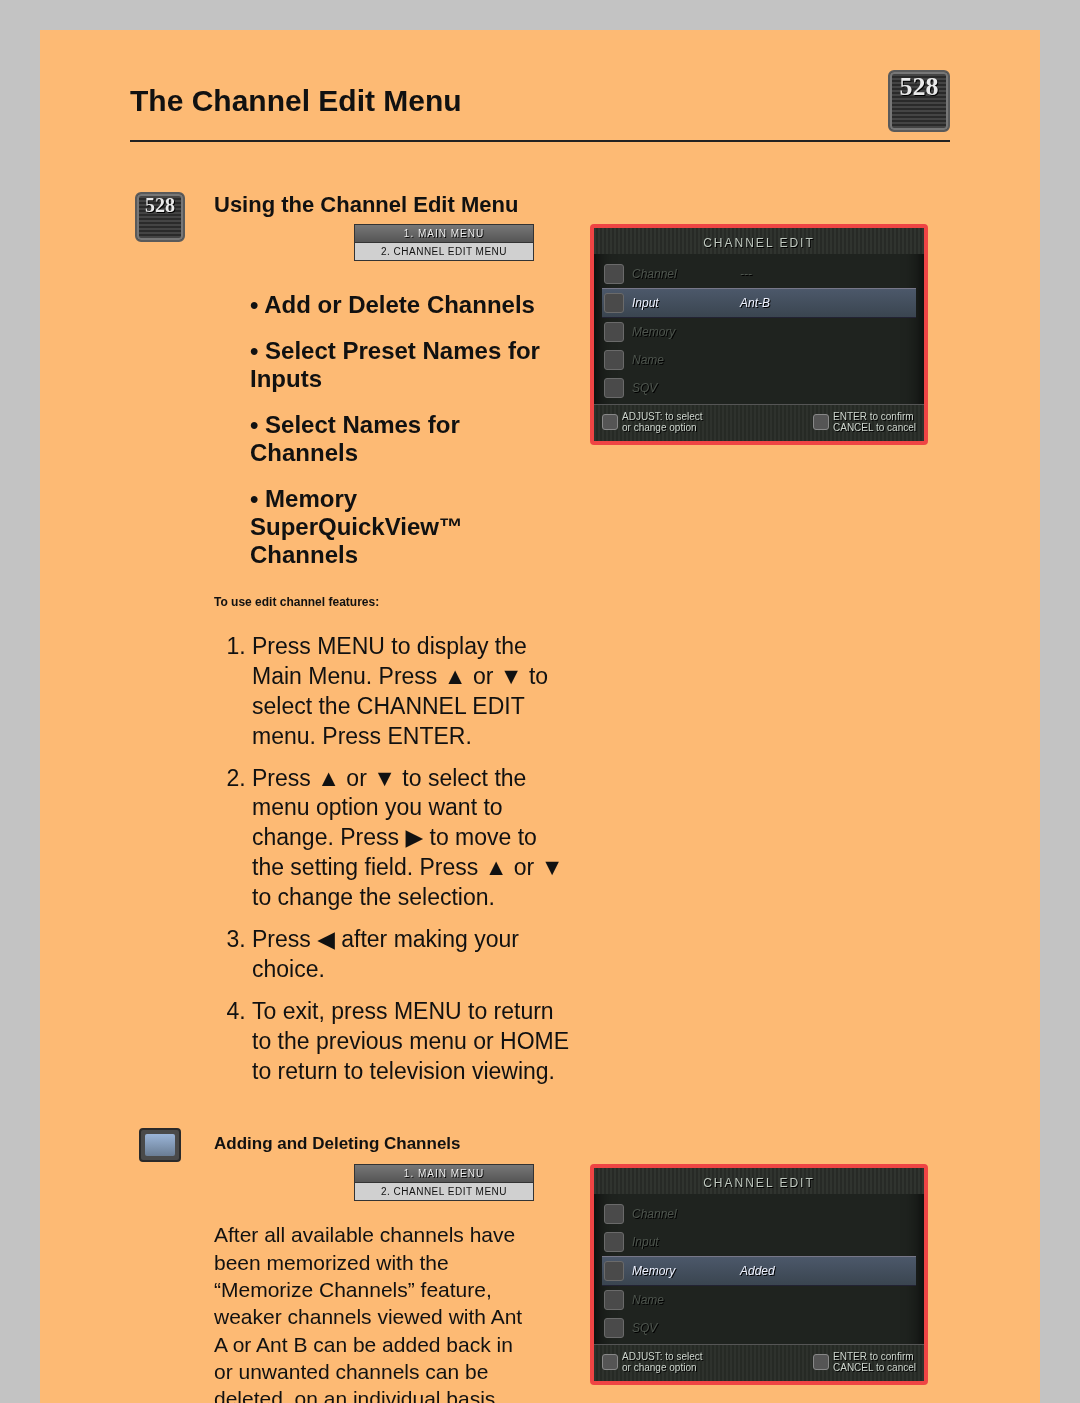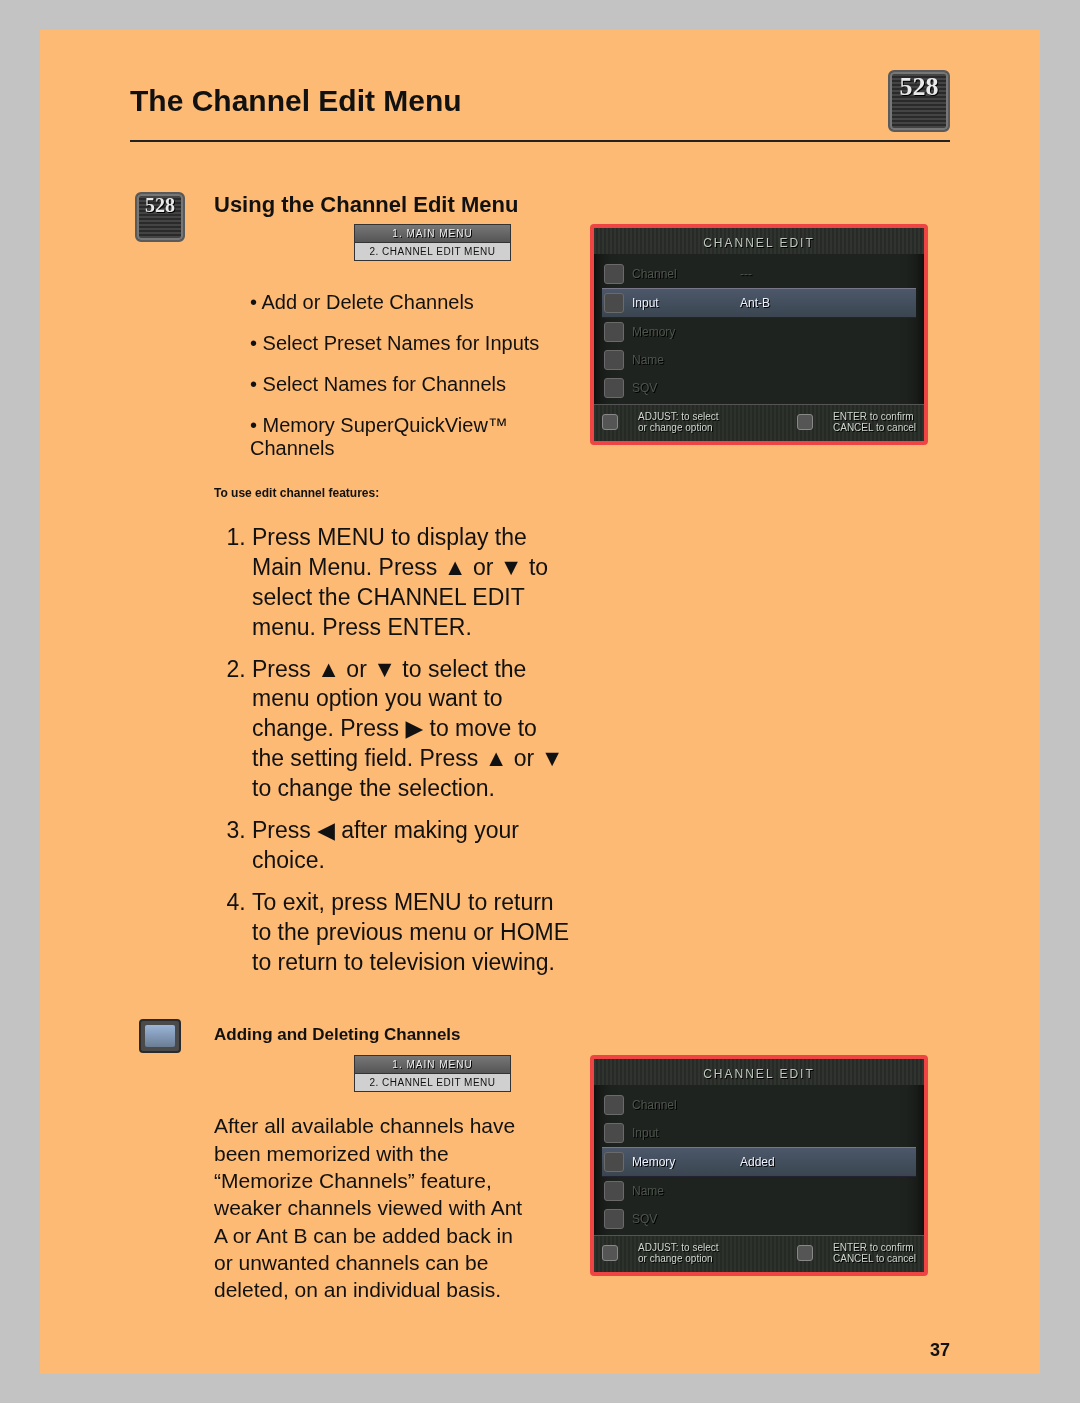--- a/index.html
+++ b/index.html
@@ -62,21 +62,21 @@
     justify-content: center;
   }
 
   .subheading {
     font-size: 22px;
     font-weight: 700;
     margin-bottom: 6px;
   }
 
   .osd-breadcrumb {
-    width: 157px;
+    width: 180px;
     margin-left: 40px;
   }
   .osd-breadcrumb .bc-line1 {
     background: linear-gradient(#777, #555);
     color: #eee;
     font-size: 10px;
     letter-spacing: 1px;
     text-align: center;
     padding: 3px 0;
     border: 1px solid #333;
@@ -90,22 +90,22 @@
     text-align: center;
     padding: 3px 0;
     border: 1px solid #333;
     border-top: none;
   }
 
   .bullet-block {
     margin: 30px 0 18px 36px;
   }
   .bullet-block .b-line {
-    font-weight: 400;
-    font-size: 20px;
+    font-weight: 700;
+    font-size: 24px;
     margin: 18px 0;
   }
   .bullet-block .b-line::before {
     content: "•  ";
   }
 
   .howto-title {
     font-weight: 700;
     font-size: 12px;
     margin: 26px 0 23px 0;
@@ -131,21 +131,21 @@
   }
   .screenshot .osd-title {
     color: #bfc8bf;
     font-size: 12px;
     letter-spacing: 2px;
     padding: 8px 10px 4px;
     text-align: center;
     text-shadow: 1px 1px 0 #000;
     background: repeating-linear-gradient(90deg, #30342f 0 2px, #272a26 2px 4px);
   }
-  .osd-rows { padding: 6px 8px 2px; }
+  .osd-rows { padding: 6px 8px 2px; font-style: italic; }
   .osd-row {
     display: flex;
     align-items: center;
     gap: 8px;
     padding: 4px 2px;
   }
   .osd-row .row-icon {
     width: 18px; height: 18px;
     background: #4a4a4a;
     border: 1px solid #6a6a6a;
@@ -179,21 +179,21 @@
     display: flex;
     justify-content: space-between;
     gap: 8px;
     padding: 6px 8px 8px;
     background: repeating-linear-gradient(90deg, #2e322d 0 2px, #262a25 2px 4px);
     border-top: 1px solid #555;
   }
   .osd-footer .fcol {
     display: flex;
     align-items: center;
-    gap: 20px;
+    gap: 4px;
     color: #cfd7cf;
     font-size: 10px;
     text-shadow: 1px 1px 0 #000;
     line-height: 1.1;
   }
   .osd-footer .ficon { width: 14px; height: 14px; border-radius: 3px; background:#555; border:1px solid #888; }
 
   .body-grid {
     display: grid;
     grid-template-columns: 1fr 360px;

